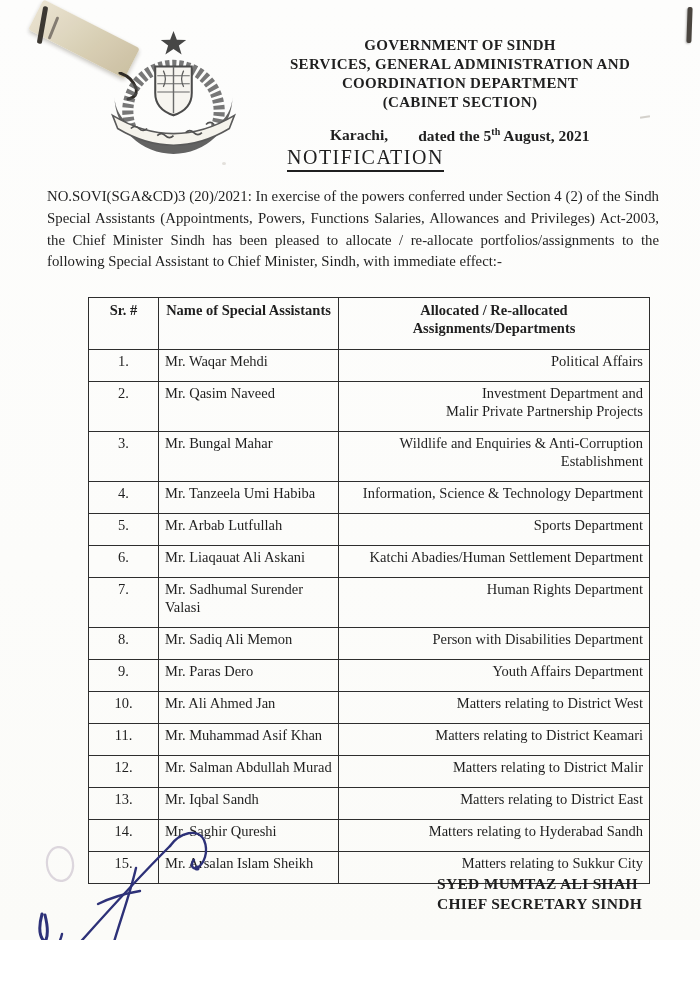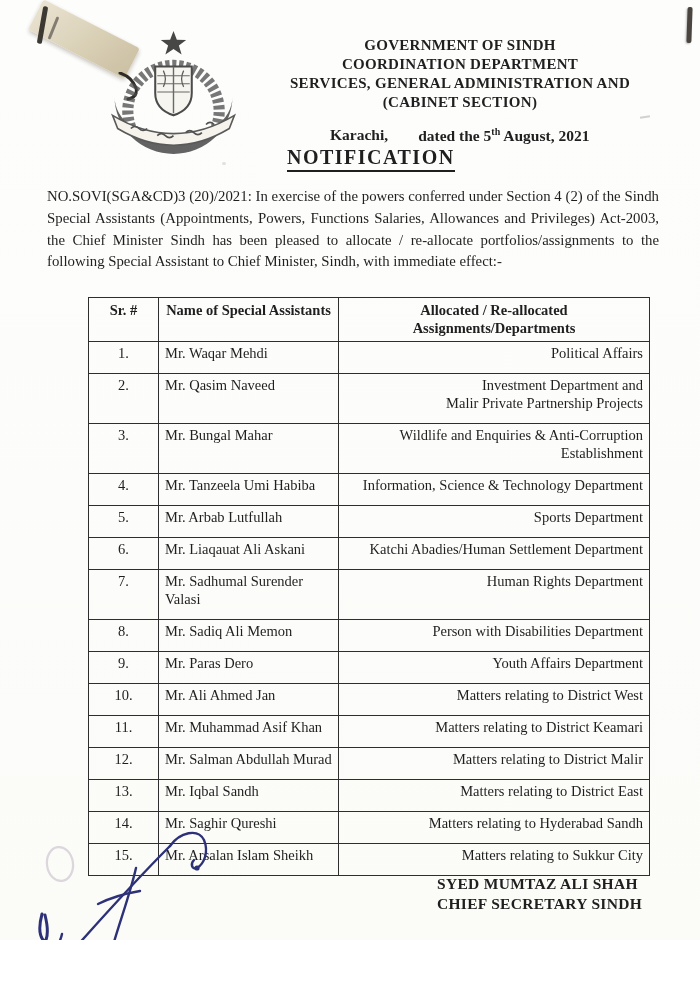--- a/index.html
+++ b/index.html
@@ -28,30 +28,30 @@
     border-radius:2px;transform:rotate(1deg);opacity:.85;}
   
   .emblem{position:absolute;left:100px;top:28px;width:148px;height:132px;
     opacity:.88;filter:blur(.3px);}
   
   .org-header{position:absolute;left:250px;top:36px;width:420px;text-align:center;
     font-weight:bold;font-size:15px;line-height:19px;letter-spacing:.3px;}
   .date-line{position:absolute;left:330px;top:126px;font-weight:bold;font-size:15.5px;
     display:flex;gap:30px;}
   .date-line sup{font-size:10px;}
-  .notif-title{position:absolute;left:287px;top:146px;font-weight:bold;font-size:20px;
+  .notif-title{position:absolute;left:287px;top:146px;font-weight:normal;font-size:20px;
     letter-spacing:1.5px;border-bottom:2.5px solid #1f1f1f;padding-bottom:1px;}
   
   .body-para{position:absolute;left:47px;top:186px;width:612px;font-size:14.8px;
     line-height:21.8px;text-align:justify;}
   
   table.assign{position:absolute;left:88px;top:297px;width:561px;border-collapse:collapse;
     font-size:14.5px;table-layout:fixed;}
   table.assign,table.assign th,table.assign td{border:1.6px solid #2e2e2e;}
-  table.assign th{font-weight:bold;vertical-align:top;padding:3px 4px 4px;line-height:18px;text-align:center;}
+  table.assign th{font-weight:bold;vertical-align:top;padding:3px 4px 12px;line-height:18px;text-align:center;}
   table.assign td{vertical-align:top;padding:2px 6px 11px;line-height:18px;}
   col.c1{width:70px;}col.c2{width:180px;}col.c3{width:311px;}
   td.sr{text-align:center;}
   td.name{text-align:left;padding-left:13px;margin-top:16px;}
   td.dept{text-align:right;white-space:pre-line;}
   
   .sig-block{position:absolute;right:58px;top:874px;text-align:left;
     font-weight:bold;font-size:15.5px;line-height:20px;letter-spacing:.3px;}
   .sig-svg{position:absolute;left:20px;top:812px;width:240px;height:178px;z-index:5;}
   .camscanner{position:absolute;left:464px;top:955px;font-family:"Liberation Sans",sans-serif;
@@ -86,22 +86,22 @@
     <path d="M 62,42 q4,8 0,16 M 82,42 q-4,8 0,16" fill="none" stroke="#444" stroke-width="1.2"></path>
 
     <path d="M 12,86 Q 72,122 132,86 L 127,99 Q 72,132 17,99 Z" fill="#f5f2ea" stroke="#444" stroke-width="1.6"></path>
     <path d="M 30,99 q4,-4 8,0 q4,4 8,0 M 56,106 q4,-4 8,0 q4,4 8,0 M 84,103 q4,-4 8,0 q4,4 8,0 M 104,95 q4,-4 8,0" fill="none" stroke="#3a3a3a" stroke-width="1.6"></path>
 
     <path d="M 72,3 L 75.3,11.5 L 84.5,11.8 L 77.3,17.3 L 80,26 L 72,20.8 L 64,26 L 66.7,17.3 L 59.5,11.8 L 68.7,11.5 Z" fill="#2e2e2e"></path>
   </svg>
 
   <div class="org-header">
     <div>GOVERNMENT OF SINDH</div>
+    <div>SERVICES, GENERAL ADMINISTRATION AND</div>
     <div>COORDINATION DEPARTMENT</div>
-    <div>SERVICES, GENERAL ADMINISTRATION AND</div>
     <div>(CABINET SECTION)</div>
   </div>
 
   <div class="date-line">
     <span>Karachi,</span>
     <span><span>dated the 5</span><sup>th</sup><span> August, 2021</span></span>
   </div>
 
   <div class="notif-title">NOTIFICATION</div>
 

